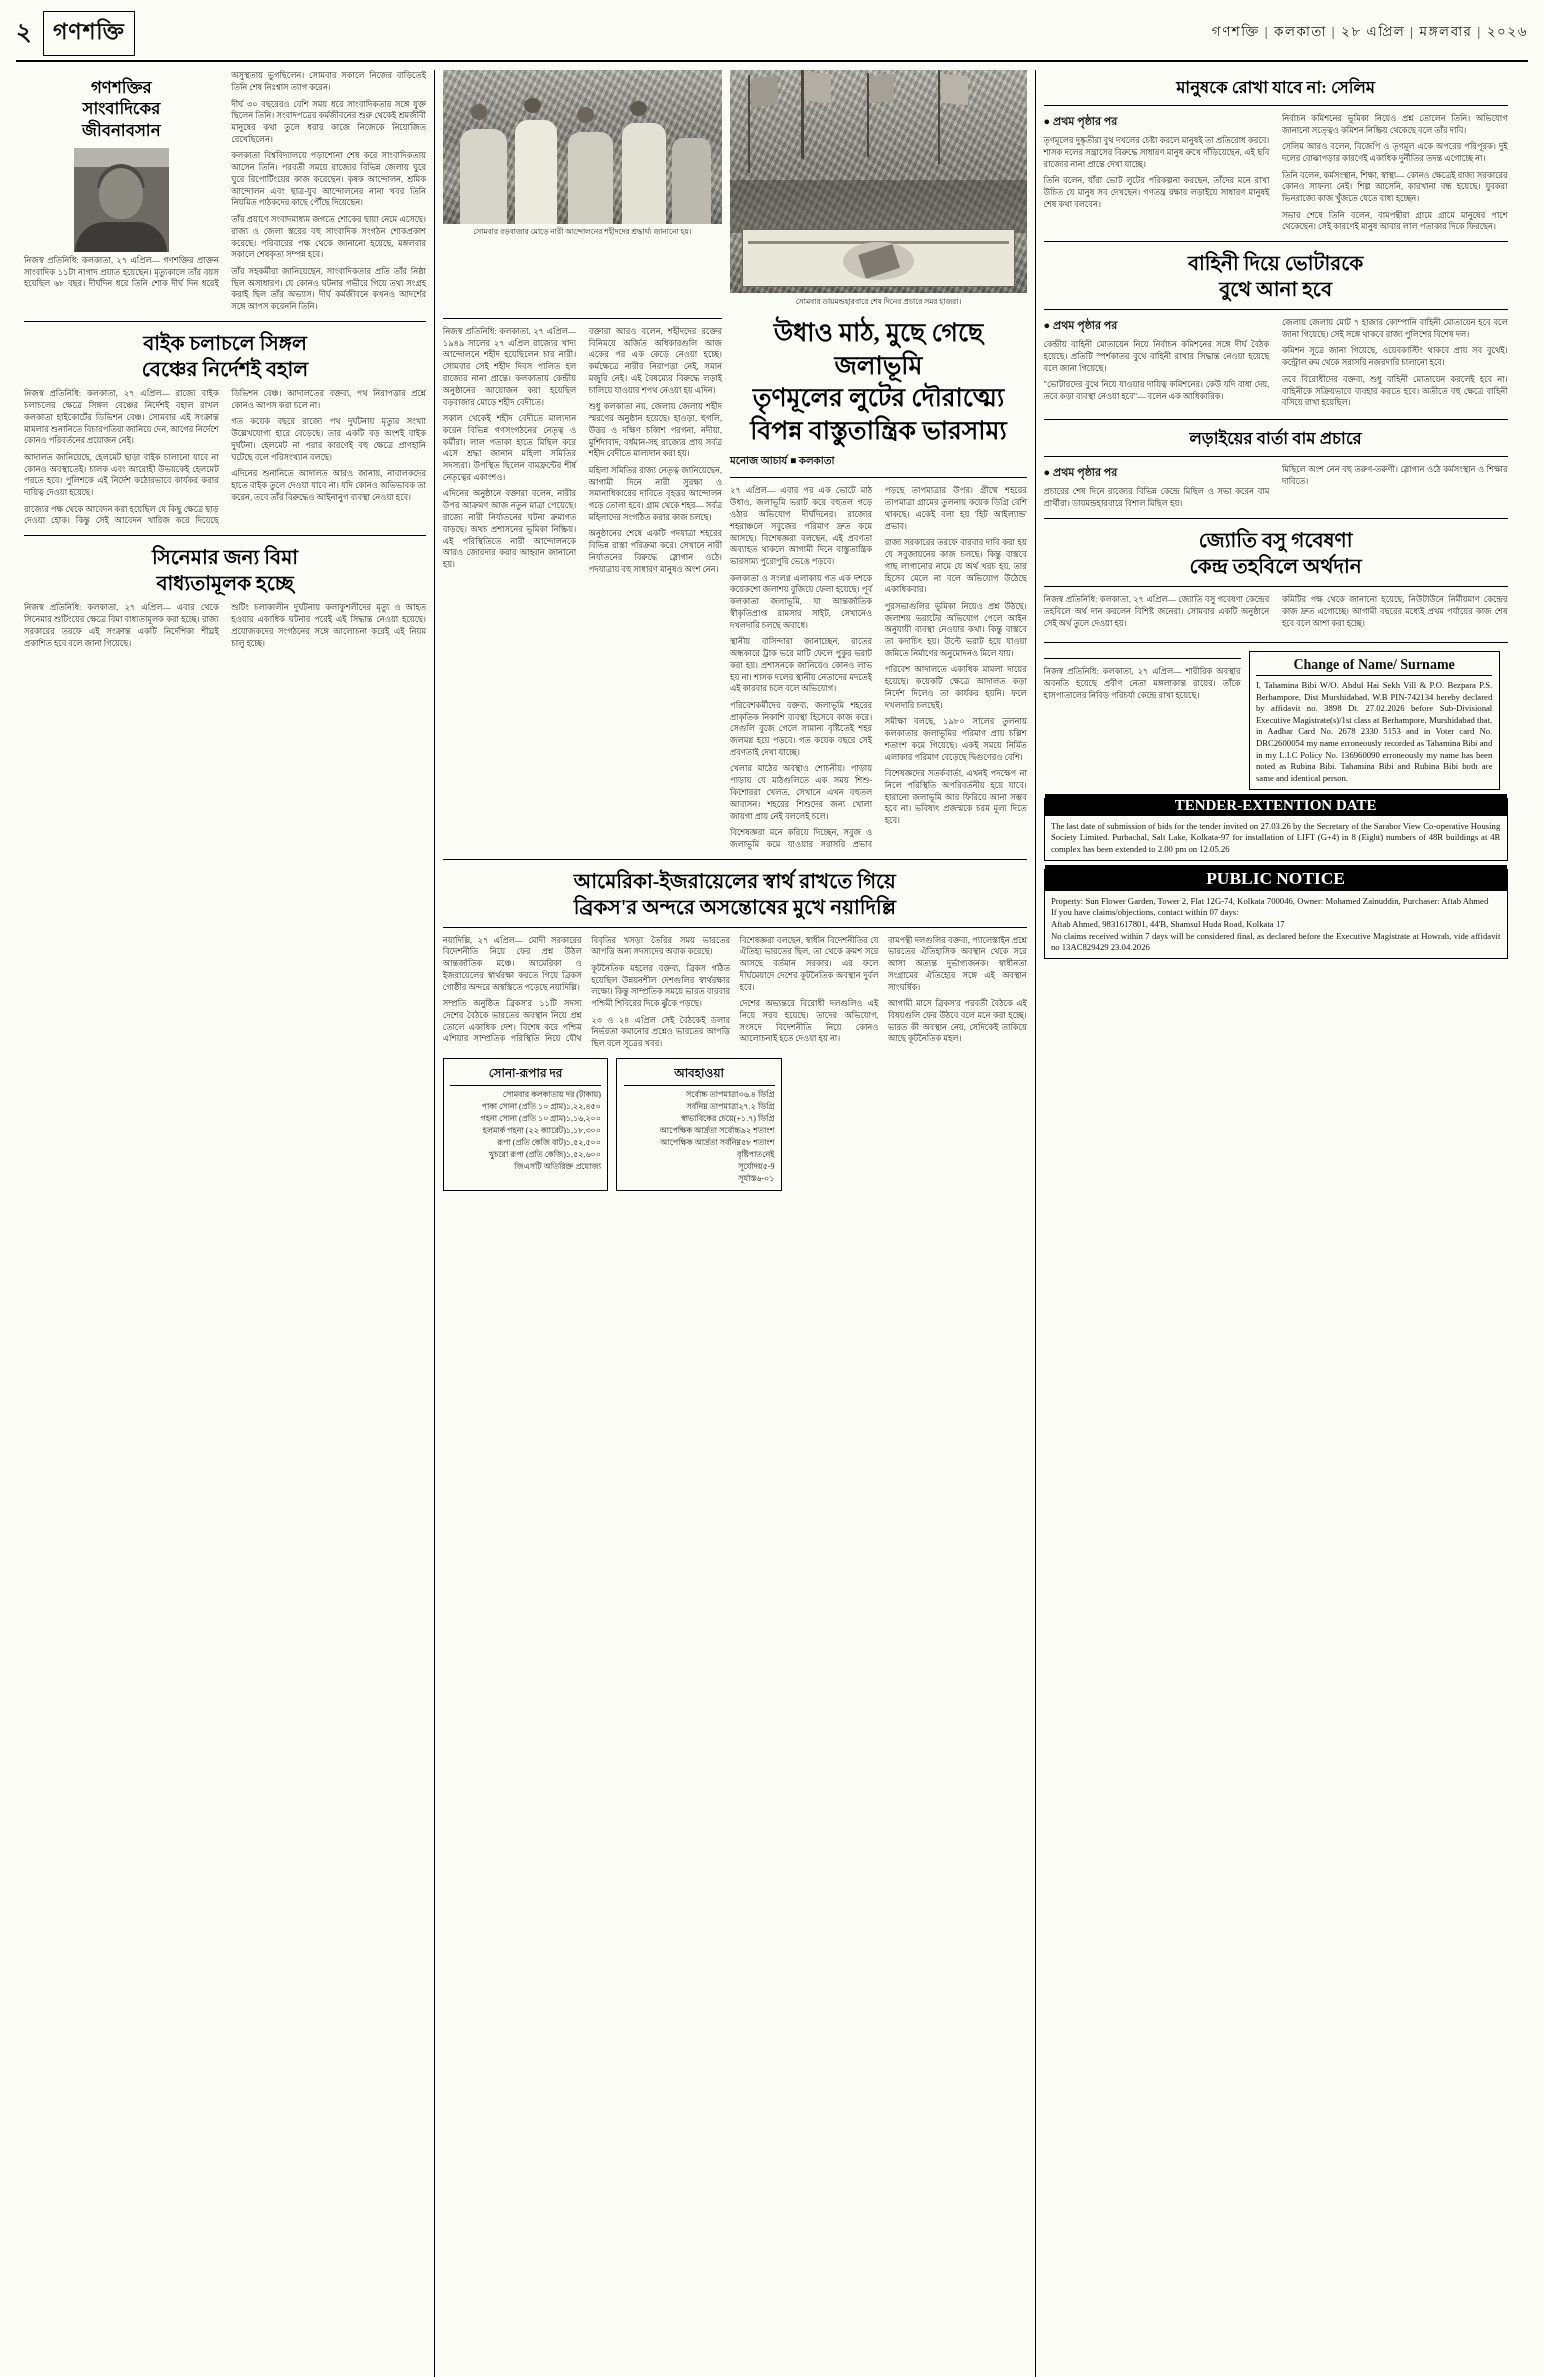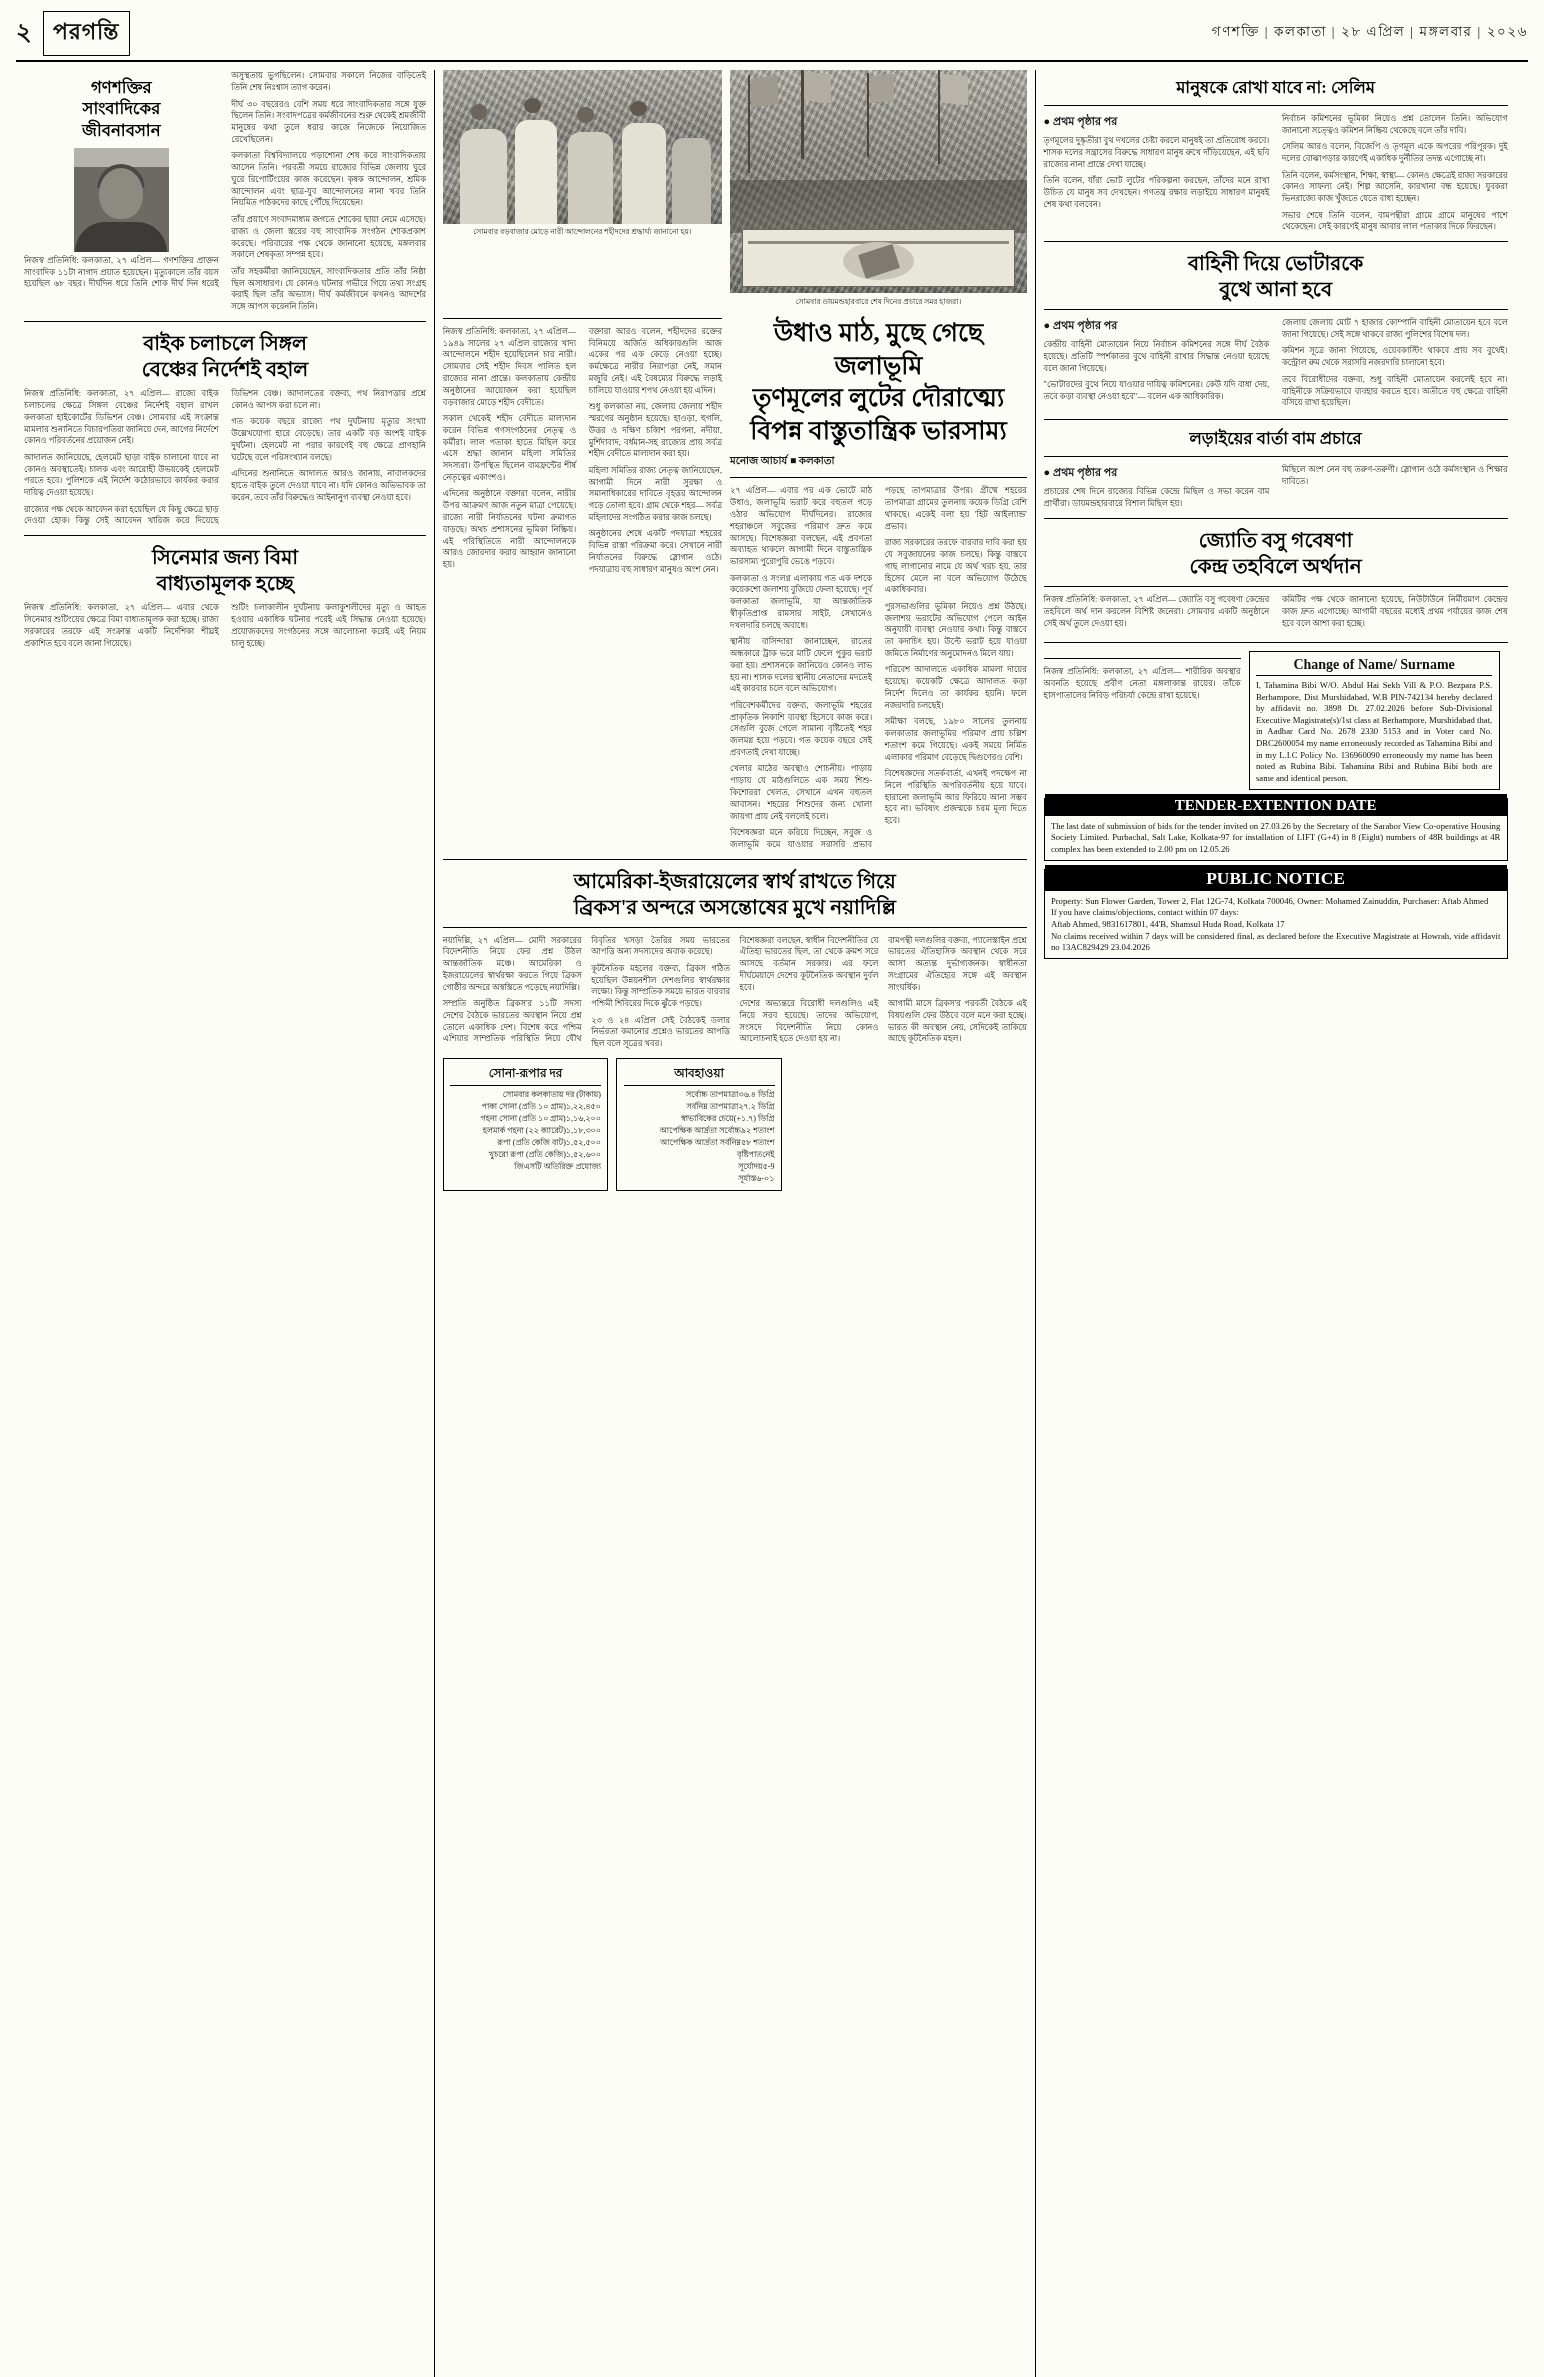--- a/index.html
+++ b/index.html
@@ -96,21 +96,21 @@
   .vert-name { text-align:center; font-weight:bold; font-size:17.4px; line-height:1.35; }
 </style>
 </head>
 <body>
 
 <div class="page">
 
   <div class="masthead">
     <div class="mh-left">
       <span class="pagenum">২</span>
-      <span class="mh-logo">পরগন্তি</span>
+      <span class="mh-logo">গণশক্তি</span>
     </div>
     <div class="mh-right">গণশক্তি | কলকাতা | ২৮ এপ্রিল | মঙ্গলবার | ২০২৬</div>
   </div>
 
   <div class="body-grid">
 
     <div class="colsec sec-a">
 
       <div class="col2">
         <div style="break-inside:avoid;">
@@ -223,21 +223,21 @@
           <div class="rule"></div>
           <div class="col2">
             <p class="body">২৭ এপ্রিল— এবার পর এক ভোটে মাঠ উধাও, জলাভূমি ভরাট করে বহুতল গড়ে ওঠার অভিযোগ দীর্ঘদিনের। রাজ্যের শহরাঞ্চলে সবুজের পরিমাণ দ্রুত কমে আসছে। বিশেষজ্ঞরা বলছেন, এই প্রবণতা অব্যাহত থাকলে আগামী দিনে বাস্তুতান্ত্রিক ভারসাম্য পুরোপুরি ভেঙে পড়বে।</p>
             <p class="body">কলকাতা ও সংলগ্ন এলাকায় গত এক দশকে কয়েকশো জলাশয় বুজিয়ে ফেলা হয়েছে। পূর্ব কলকাতা জলাভূমি, যা আন্তর্জাতিক স্বীকৃতিপ্রাপ্ত রামসার সাইট, সেখানেও দখলদারি চলছে অবাধে।</p>
             <p class="body">স্থানীয় বাসিন্দারা জানাচ্ছেন, রাতের অন্ধকারে ট্রাক ভরে মাটি ফেলে পুকুর ভরাট করা হয়। প্রশাসনকে জানিয়েও কোনও লাভ হয় না। শাসক দলের স্থানীয় নেতাদের মদতেই এই কারবার চলে বলে অভিযোগ।</p>
             <p class="body">পরিবেশকর্মীদের বক্তব্য, জলাভূমি শহরের প্রাকৃতিক নিকাশি ব্যবস্থা হিসেবে কাজ করে। সেগুলি বুজে গেলে সামান্য বৃষ্টিতেই শহর জলমগ্ন হয়ে পড়বে। গত কয়েক বছরে সেই প্রবণতাই দেখা যাচ্ছে।</p>
             <p class="body">খেলার মাঠের অবস্থাও শোচনীয়। পাড়ায় পাড়ায় যে মাঠগুলিতে এক সময় শিশু-কিশোররা খেলত, সেখানে এখন বহুতল আবাসন। শহরের শিশুদের জন্য খোলা জায়গা প্রায় নেই বললেই চলে।</p>
             <p class="body">বিশেষজ্ঞরা মনে করিয়ে দিচ্ছেন, সবুজ ও জলাভূমি কমে যাওয়ার সরাসরি প্রভাব পড়ছে তাপমাত্রার উপর। গ্রীষ্মে শহরের তাপমাত্রা গ্রামের তুলনায় কয়েক ডিগ্রি বেশি থাকছে। একেই বলা হয় 'হিট আইল্যান্ড' প্রভাব।</p>
             <p class="body">রাজ্য সরকারের তরফে বারবার দাবি করা হয় যে সবুজায়নের কাজ চলছে। কিন্তু বাস্তবে গাছ লাগানোর নামে যে অর্থ খরচ হয়, তার হিসেব মেলে না বলে অভিযোগ উঠেছে একাধিকবার।</p>
             <p class="body">পুরসভাগুলির ভূমিকা নিয়েও প্রশ্ন উঠছে। জলাশয় ভরাটের অভিযোগ পেলে আইন অনুযায়ী ব্যবস্থা নেওয়ার কথা। কিন্তু বাস্তবে তা কদাচিৎ হয়। উল্টে ভরাট হয়ে যাওয়া জমিতে নির্মাণের অনুমোদনও মিলে যায়।</p>
-            <p class="body">পরিবেশ আদালতে একাধিক মামলা দায়ের হয়েছে। কয়েকটি ক্ষেত্রে আদালত কড়া নির্দেশ দিলেও তা কার্যকর হয়নি। ফলে নজরদারি চলছেই।</p>
+            <p class="body">পরিবেশ আদালতে একাধিক মামলা দায়ের হয়েছে। কয়েকটি ক্ষেত্রে আদালত কড়া নির্দেশ দিলেও তা কার্যকর হয়নি। ফলে দখলদারি চলছেই।</p>
             <p class="body">সমীক্ষা বলছে, ১৯৮০ সালের তুলনায় কলকাতার জলাভূমির পরিমাণ প্রায় চল্লিশ শতাংশ কমে গিয়েছে। একই সময়ে নির্মিত এলাকার পরিমাণ বেড়েছে দ্বিগুণেরও বেশি।</p>
             <p class="body">বিশেষজ্ঞদের সতর্কবার্তা, এখনই পদক্ষেপ না নিলে পরিস্থিতি অপরিবর্তনীয় হয়ে যাবে। হারানো জলাভূমি আর ফিরিয়ে আনা সম্ভব হবে না। ভবিষ্যৎ প্রজন্মকে চরম মূল্য দিতে হবে।</p>
           </div>
         </div>
       </div>
 
       <div class="rule-thick"></div>
 
       <div class="headline h-md" style="white-space:pre-line;">আমেরিকা-ইজরায়েলের স্বার্থ রাখতে গিয়ে
 ব্রিকস'র অন্দরে অসন্তোষের মুখে নয়াদিল্লি</div>

